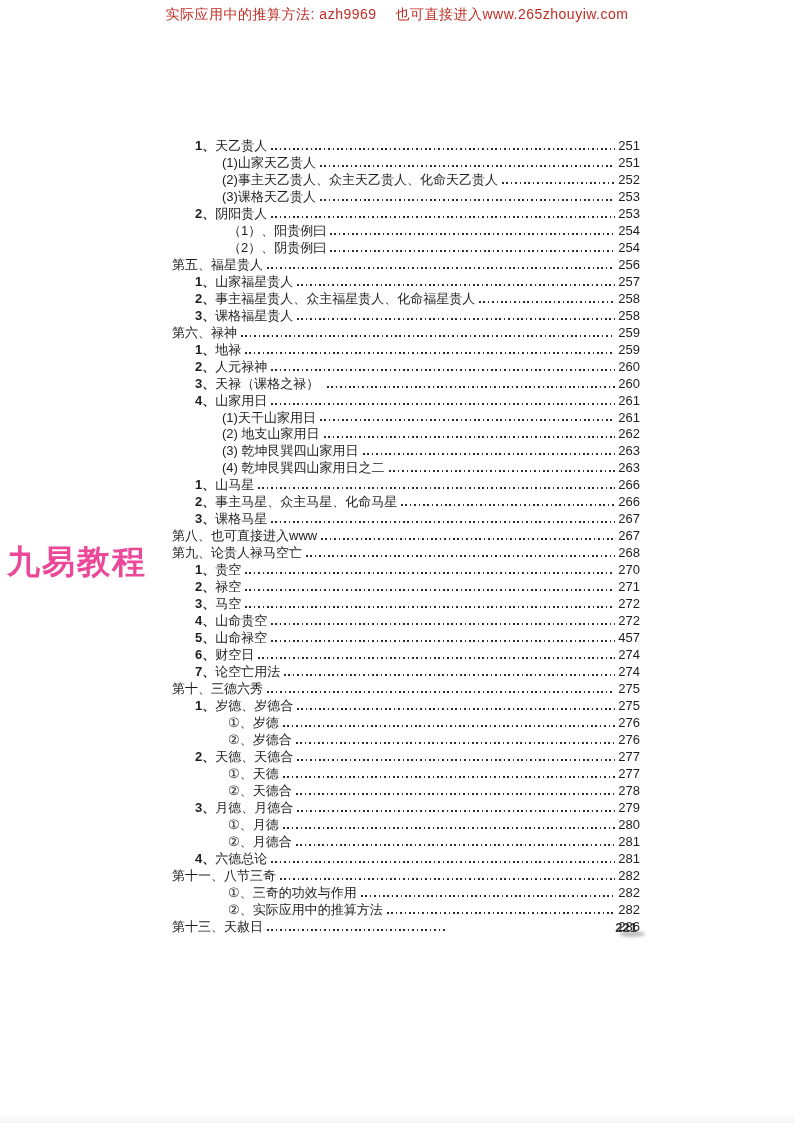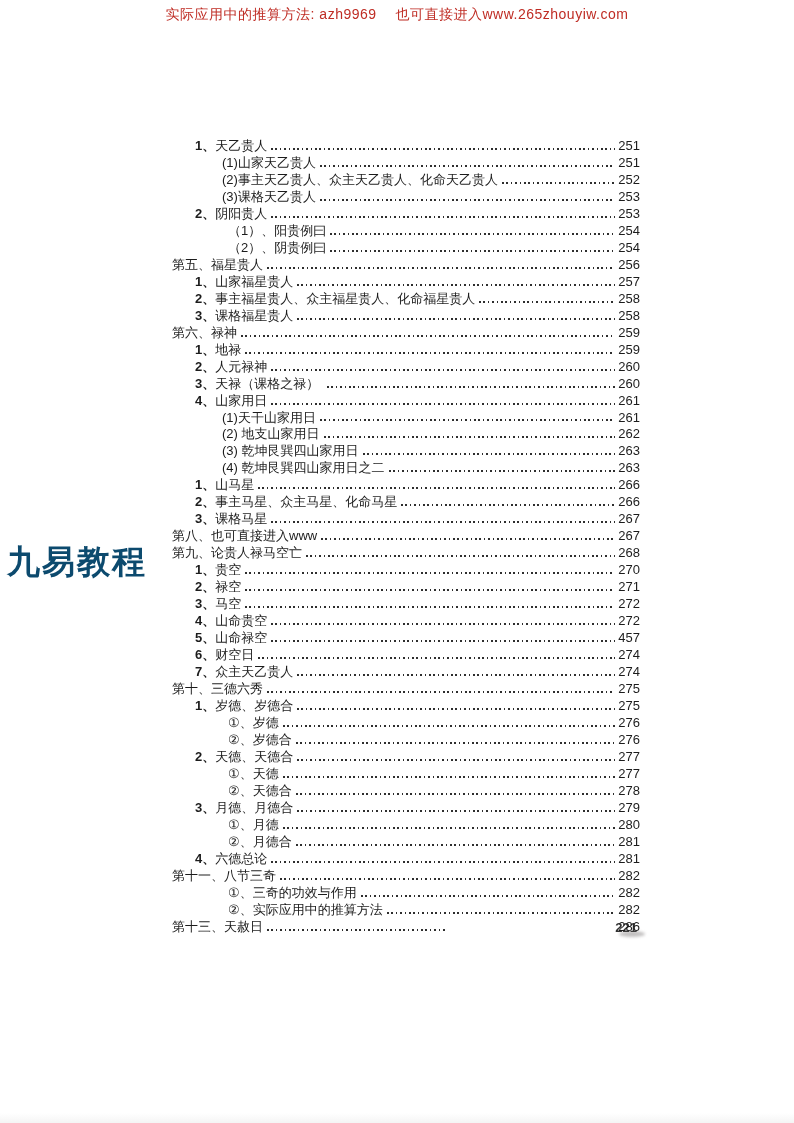--- a/index.html
+++ b/index.html
@@ -63,21 +63,21 @@
     background: linear-gradient(to bottom, rgba(255,255,255,0), rgba(225,225,225,0.35));
   }
 </style>
 </head>
 <body>
 
 <div class="page">
 
   <div class="promo" style="color: rgb(191, 44, 36);">实际应用中的推算方法: azh9969　 也可直接进入www.265zhouyiw.com</div>
 
-  <div class="watermark" style="color: #0c4a6e;">九易教程</div>
+  <div class="watermark" style="color: #ec4899;">九易教程</div>
 
   <div class="toc">
       <div class="row lvl1 bold">
         <span class="num">1、</span>
         <span class="title">天乙贵人</span>
         <span class="leader"></span>
         <span class="page-num">251</span>
       </div>
       <div class="row lvl2">
         <span class="num">(1)</span>
@@ -254,21 +254,21 @@
         <span class="page-num">457</span>
       </div>
       <div class="row lvl1 bold">
         <span class="num">6、</span>
         <span class="title">财空日</span>
         <span class="leader"></span>
         <span class="page-num">274</span>
       </div>
       <div class="row lvl1 bold">
         <span class="num">7、</span>
-        <span class="title">众主天乙贵人</span>
+        <span class="title">论空亡用法</span>
         <span class="leader"></span>
         <span class="page-num">274</span>
       </div>
       <div class="row lvl0">
         <span class="num">第十、</span>
         <span class="title">三德六秀</span>
         <span class="leader"></span>
         <span class="page-num">275</span>
       </div>
       <div class="row lvl1 bold">

